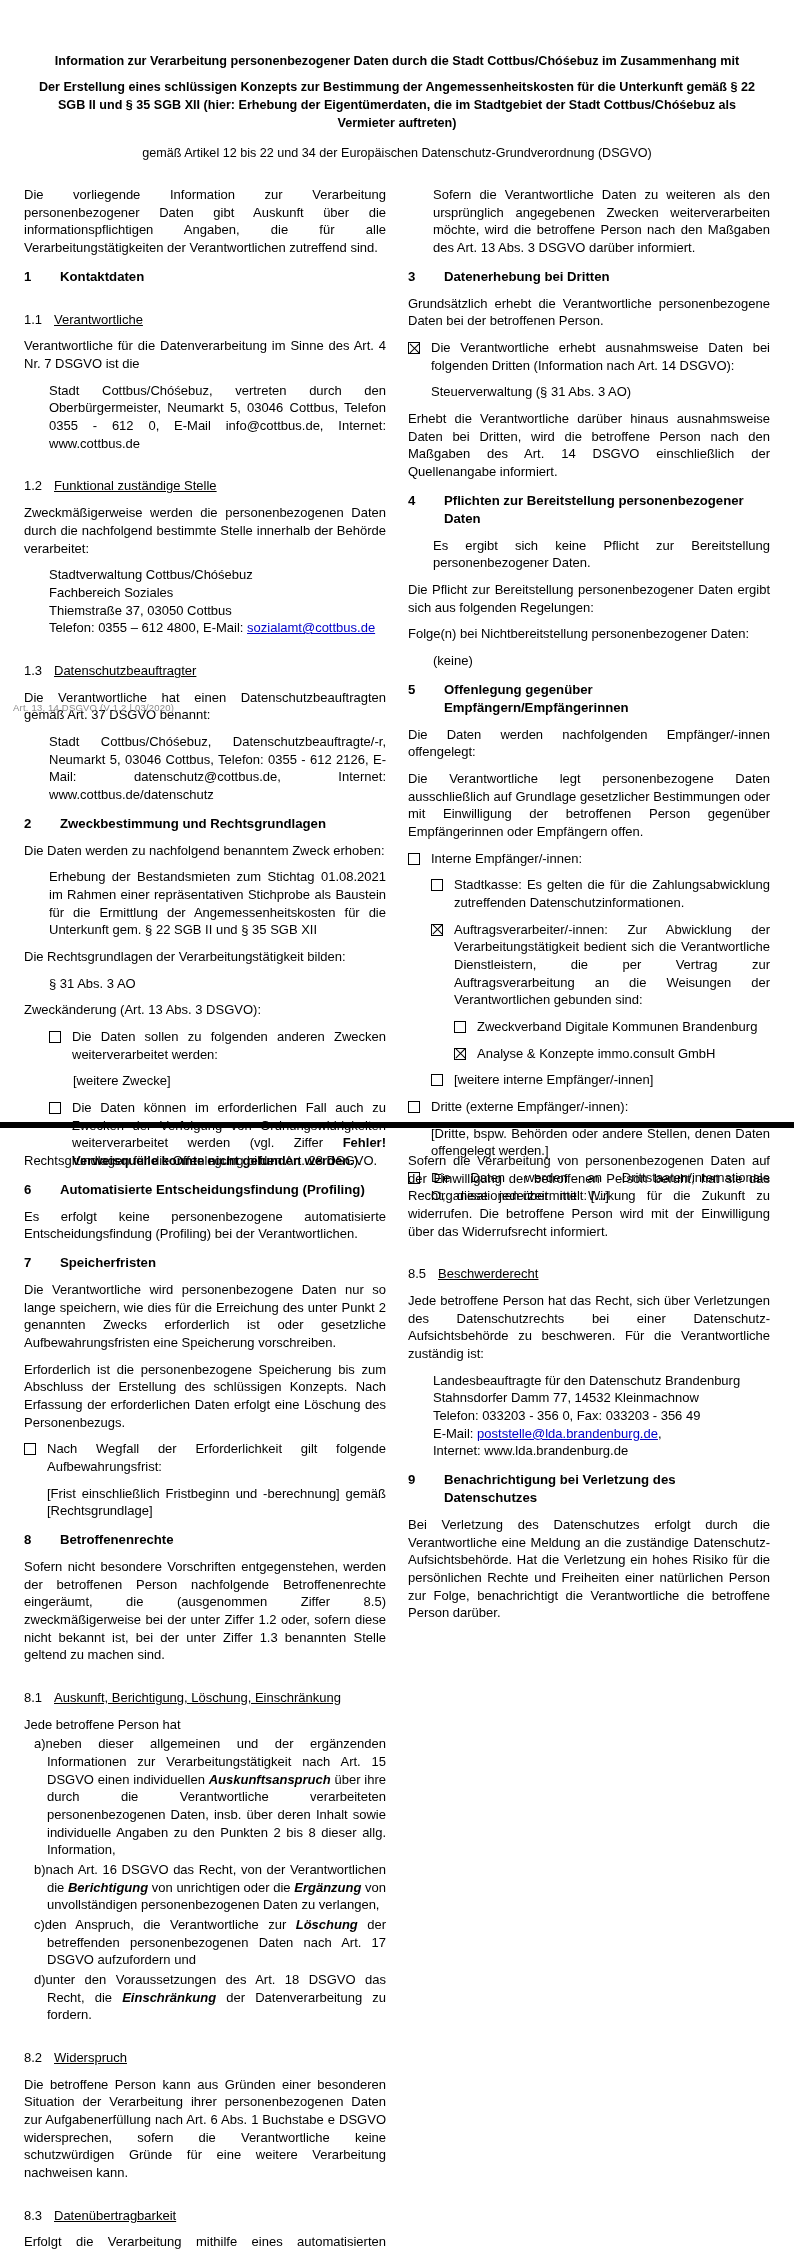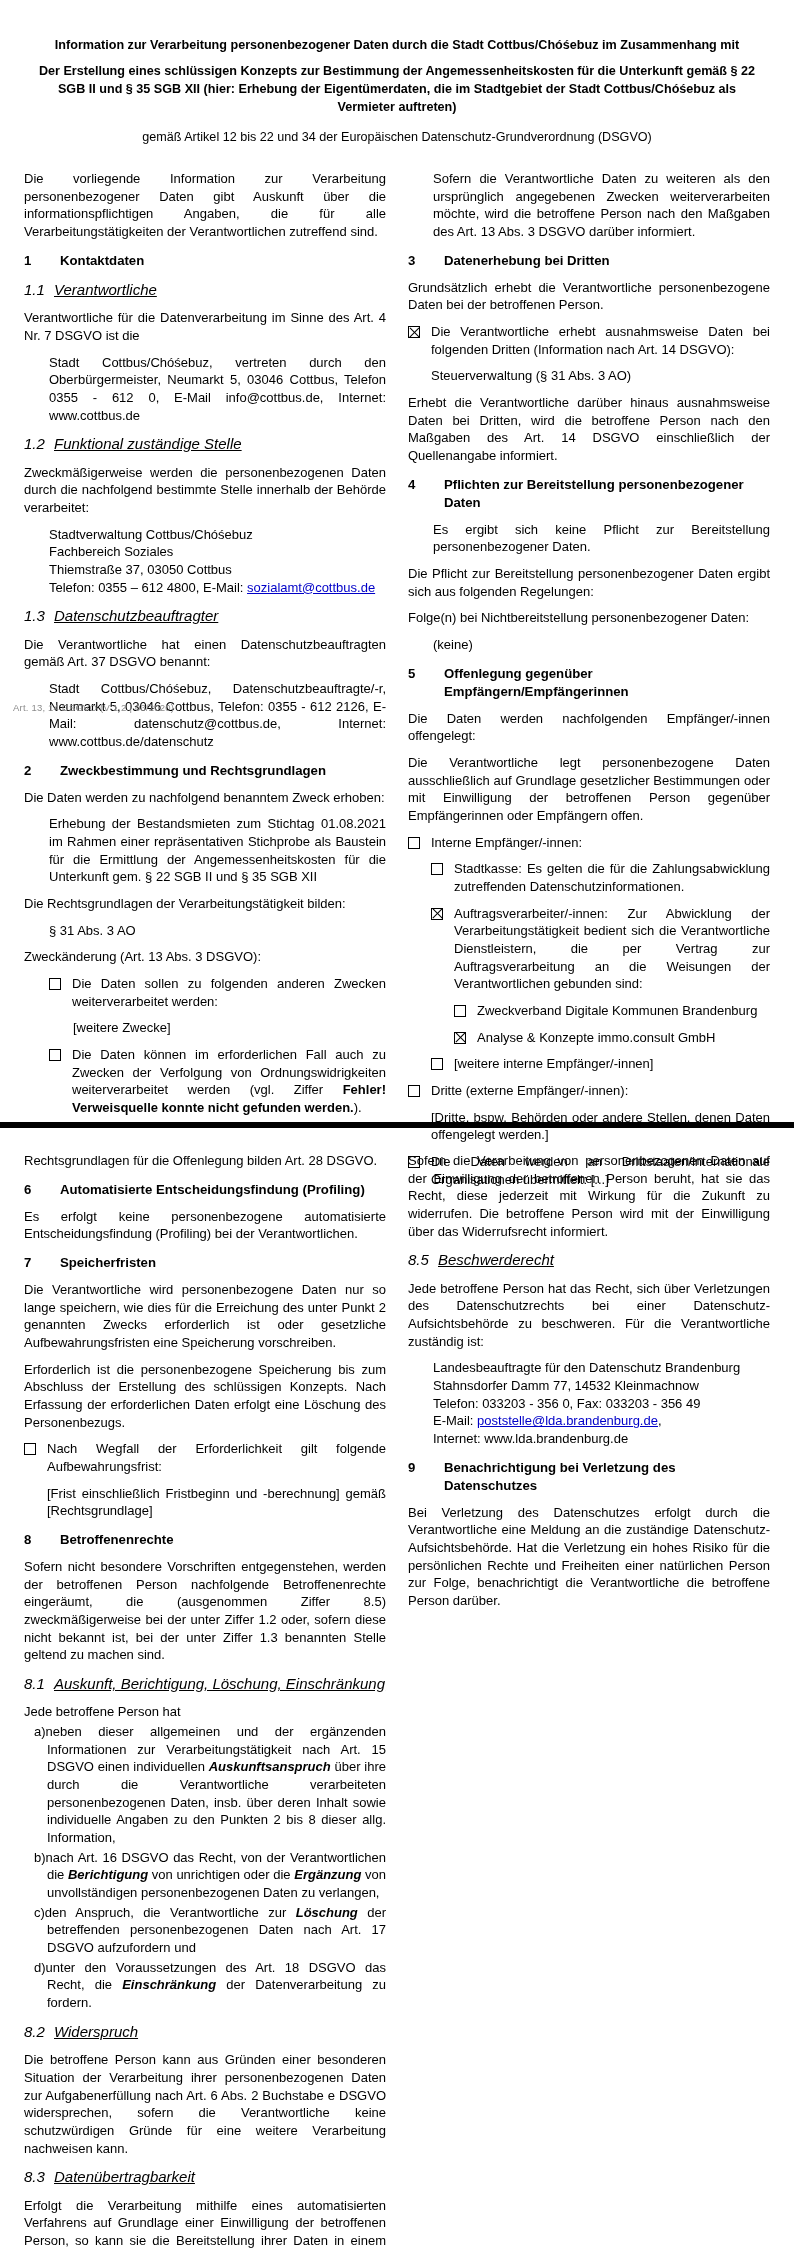--- a/index.html
+++ b/index.html
@@ -1,41 +1,41 @@
 <!DOCTYPE html>
 <html lang="de" style="--link: #0000c8; --text: #000000; --margin-note: #8c8c8c; --separator: #000000;"><head>
 <meta charset="utf-8">
 <style>
   * { margin:0; padding:0; box-sizing:border-box; }
   html,body { background:#ffffff; }
   body { width:794px; font-family:"Liberation Sans", sans-serif; color:#000; }
   .sheet { position:relative; width:794px; height:2251px; background:#fff; overflow:hidden; }
   .page { position:relative; }
-  .page1 { height:1122px; padding:0 24px; }
+  .page1 { height:1122px; padding:16px 24px; }
   .pagebreak { height:6px; background:var(--separator,#000); }
   .page2 { height:1123px; padding:24px 24px 0; }
 
   .header { text-align:center; padding-top:36px; margin-bottom:24px; }
   .header .t1 { font-weight:bold; font-size:12.6px; line-height:1.5; margin-bottom:8px; }
   .header .t2 { font-weight:bold; font-size:12.6px; line-height:1.42; margin-bottom:12px; padding:0 12px; }
   .header .t3 { font-size:12.6px; line-height:1.4; }
 
   .cols { display:flex; gap:22px; align-items:flex-start; }
   .col { width:362px; font-size:13px; line-height:1.36; text-align:justify; }
 
   .para { margin-bottom:9px; }
   .tight { margin-bottom:2px; }
   .indent { margin-left:25px; }
   .indent2 { margin-left:49px; }
   .addr { text-align:left; }
   .addr .line { display:block; }
 
   .h1 { display:flex; font-weight:bold; font-size:13.2px; margin:11px 0 9px; text-align:left; }
   .h1 .num { width:36px; flex:none; }
-  .h2 { display:flex; font-size:15px; margin:10px 0 9px; text-align:left;font-style:italic; }
+  .h2 { display:flex; font-size:13px; margin:25px 0 9px; text-align:left; }
   .h2 .num { width:30px; flex:none; }
   .h2 .ht { text-decoration:underline;text-align:center; }
   .col > :first-child { margin-top:0; }
 
   .cbrow { display:flex; margin-bottom:9px; }
   .cbrow .cbt { flex:1; }
   .cb { flex:none; width:12px; height:12px; border:1px solid #000; position:relative; margin:3px 11px 0 0; }
   .cb.checked::before, .cb.checked::after {
     content:""; position:absolute; top:4.6px; left:-1.5px; width:13px; height:1.3px; background:#000;
   }
@@ -236,21 +236,21 @@
 
         <div class="hang"><span>a)</span><span>neben dieser allgemeinen und der ergänzenden Informationen zur Verarbeitungstätigkeit nach Art. 15 DSGVO einen individuellen </span><span class="bi">Auskunftsanspruch</span><span> über ihre durch die Verantwortliche verarbeiteten personenbezogenen Daten, insb. über deren Inhalt sowie individuelle Angaben zu den Punkten 2 bis 8 dieser allg. Information,</span></div>
         <div class="hang"><span>b)</span><span>nach Art. 16 DSGVO das Recht, von der Verantwortlichen die </span><span class="bi">Berichtigung</span><span> von unrichtigen oder die </span><span class="bi">Ergänzung</span><span> von unvollständigen personenbezogenen Daten zu verlangen,</span></div>
         <div class="hang"><span>c)</span><span>den Anspruch, die Verantwortliche zur </span><span class="bi">Löschung</span><span> der betreffenden personenbezogenen Daten nach Art. 17 DSGVO aufzufordern und</span></div>
         <div class="hang"><span>d)</span><span>unter den Voraussetzungen des Art. 18 DSGVO das Recht, die </span><span class="bi">Einschränkung</span><span> der Datenverarbeitung zu fordern.</span></div>
 
         <div class="h2">
             <span class="num">8.2</span>
             <span class="ht">Widerspruch</span>
           </div>
-        <p class="para">Die betroffene Person kann aus Gründen einer besonderen Situation der Verarbeitung ihrer personenbezogenen Daten zur Aufgabenerfüllung nach Art. 6 Abs. 2 Buchstabe e DSGVO widersprechen, sofern die Verantwortliche keine schutzwürdigen Gründe für eine weitere Verarbeitung nachweisen kann.</p>
+        <p class="para">Die betroffene Person kann aus Gründen einer besonderen Situation der Verarbeitung ihrer personenbezogenen Daten zur Aufgabenerfüllung nach Art. 6 Abs. 1 Buchstabe e DSGVO widersprechen, sofern die Verantwortliche keine schutzwürdigen Gründe für eine weitere Verarbeitung nachweisen kann.</p>
 
         <div class="h2">
             <span class="num">8.3</span>
             <span class="ht">Datenübertragbarkeit</span>
           </div>
         <p class="para">Erfolgt die Verarbeitung mithilfe eines automatisierten Verfahrens auf Grundlage einer Einwilligung der betroffenen Person, so kann sie die Bereitstellung ihrer Daten in einem strukturierten, gängigen und maschinenlesbaren Format bei der Stelle unter 1.2 verlangen.</p>
 
       </div>
 
       <div class="col">

